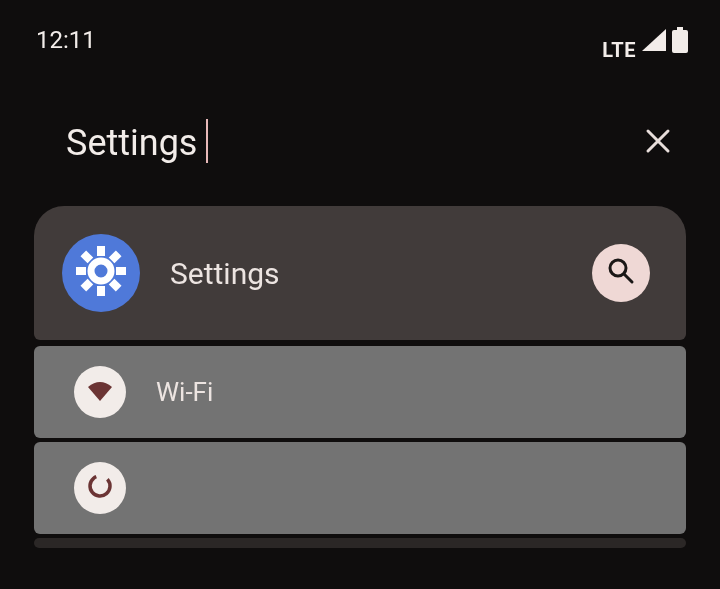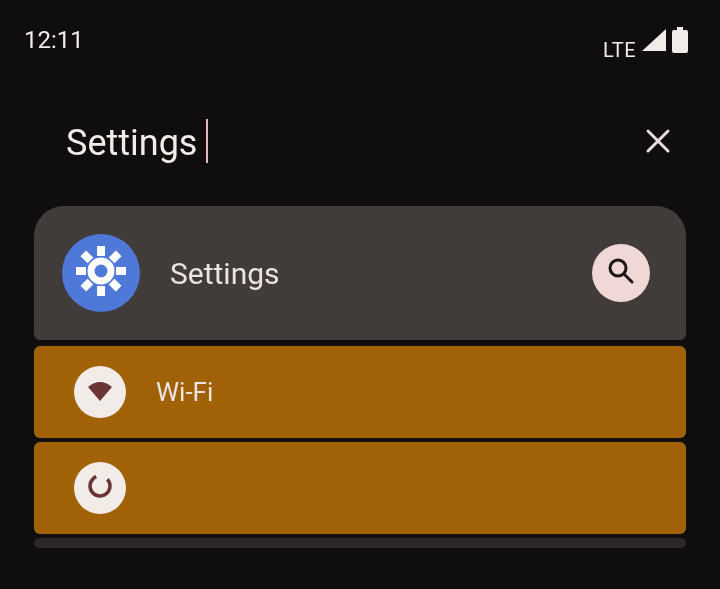--- a/index.html
+++ b/index.html
@@ -13,35 +13,35 @@
     background: #0f0d0d;
     font-family: -apple-system, BlinkMacSystemFont, 'Segoe UI', Roboto, sans-serif;
     color: #f2ece9;
     overflow: hidden;
     position: relative;
   }
   .status-bar {
     display: flex;
     justify-content: space-between;
     align-items: center;
-    padding: 20px 32px 0 24px;
+    padding: 20px 32px 0 36px;
     height: 60px;
   }
   .status-left {
     font-size: 24px;
     font-weight: 400;
   }
   .status-right {
     display: flex;
     align-items: center;
     gap: 6px;
   }
   .lte {
     font-size: 20px;
-    font-weight: 400;
+    font-weight: 700;
     letter-spacing: 0.5px;
     margin-top: 20px;
   }
   .signal-icon svg, .battery-icon svg {
     display: block;
   }
   .search-bar {
     display: flex;
     align-items: center;
     justify-content: space-between;
@@ -112,21 +112,21 @@
     border-radius: 50%;
     background: #efd8d5;
     display: flex;
     align-items: center;
     justify-content: center;
     margin-right: 8px;
     flex-shrink: 0;
     cursor: pointer;
   }
   .sub-item {
-    background: #a16207;
+    background: #737373;
     border-radius: 6px;
     padding: 20px 28px 20px 40px;
     display: flex;
     align-items: center;
     gap: 30px;
     margin-bottom: 4px;
   }
   .sub-item .icon-circle {
     width: 52px;
     height: 52px;

